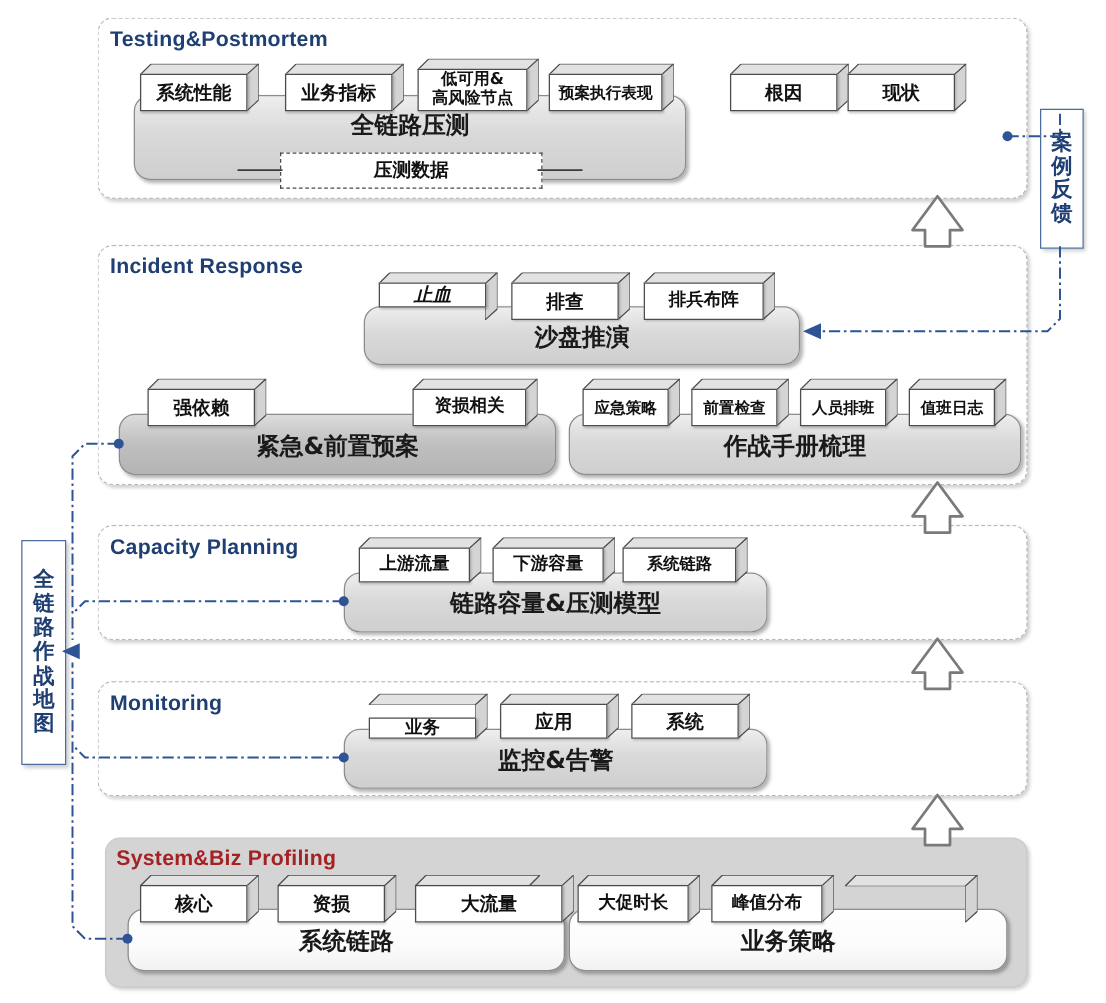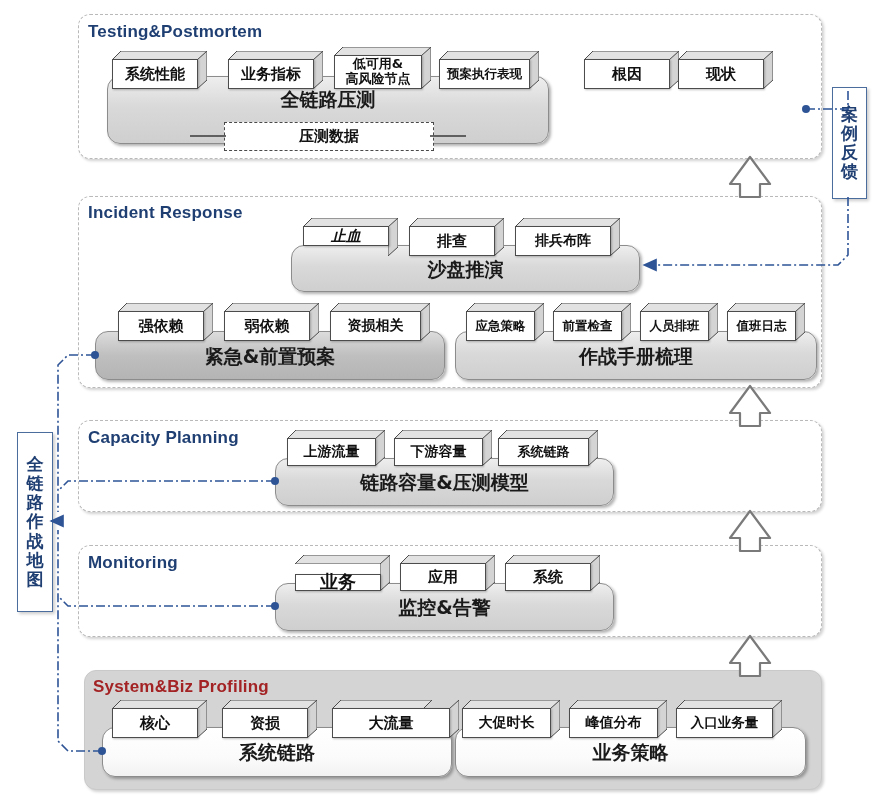--- a/index.html
+++ b/index.html
@@ -156,29 +156,20 @@
   </div>
   <div class="cube" style="left:118px;top:303px;width:95px;height:38px;">
     <svg class="top" viewBox="0 0 95 9" preserveAspectRatio="none">
         <polygon points="0,9 9,0 95,0 86,9" fill="#e2e2e2" stroke="#4c4c4c" stroke-width="1"></polygon>
       </svg>
     <svg class="side" viewBox="0 0 10 38" preserveAspectRatio="none">
         <polygon points="0,38 0,9 10,0 10,29" fill="#d4d4d4" stroke="#4c4c4c" stroke-width="1"></polygon>
       </svg>
     <div class="face" style="font-size:15px;">强依赖</div>
   </div>
-  <div class="cube" style="left:224px;top:303px;width:95px;height:38px;">
-    <svg class="top" viewBox="0 0 95 9" preserveAspectRatio="none">
-        <polygon points="0,9 9,0 95,0 86,9" fill="#e2e2e2" stroke="#4c4c4c" stroke-width="1"></polygon>
-      </svg>
-    <svg class="side" viewBox="0 0 10 38" preserveAspectRatio="none">
-        <polygon points="0,38 0,9 10,0 10,29" fill="#d4d4d4" stroke="#4c4c4c" stroke-width="1"></polygon>
-      </svg>
-    <div class="face" style="font-size:15px;">弱依赖</div>
-  </div>
   <div class="cube" style="left:330px;top:303px;width:100px;height:38px;">
     <svg class="top" viewBox="0 0 100 9" preserveAspectRatio="none">
         <polygon points="0,9 9,0 100,0 91,9" fill="#e2e2e2" stroke="#4c4c4c" stroke-width="1"></polygon>
       </svg>
     <svg class="side" viewBox="0 0 10 38" preserveAspectRatio="none">
         <polygon points="0,38 0,9 10,0 10,29" fill="#d4d4d4" stroke="#4c4c4c" stroke-width="1"></polygon>
       </svg>
     <div class="face" style="font-size:14px;">资损相关</div>
   </div>
 
@@ -260,21 +251,21 @@
   <div class="bar" style="left:275px;top:583px;width:337px;height:46px;">
     <div class="bar-label" style="bottom:9px;">监控&amp;告警</div>
   </div>
   <div class="cube" style="left:295px;top:555px;width:95px;height:36px;">
     <svg class="top" viewBox="0 0 95 9" preserveAspectRatio="none">
         <polygon points="0,9 9,0 95,0 86,9" fill="#e2e2e2" stroke="#4c4c4c" stroke-width="1"></polygon>
       </svg>
     <svg class="side" viewBox="0 0 10 36" preserveAspectRatio="none">
         <polygon points="0,36 0,9 10,0 10,27" fill="#d4d4d4" stroke="#4c4c4c" stroke-width="1"></polygon>
       </svg>
-    <div class="face" style="font-size:18px;margin-top:11px;">业务</div>
+    <div class="face" style="font-size:14px;margin-top:11px;">业务</div>
   </div>
   <div class="cube" style="left:400px;top:555px;width:95px;height:36px;">
     <svg class="top" viewBox="0 0 95 9" preserveAspectRatio="none">
         <polygon points="0,9 9,0 95,0 86,9" fill="#e2e2e2" stroke="#4c4c4c" stroke-width="1"></polygon>
       </svg>
     <svg class="side" viewBox="0 0 10 36" preserveAspectRatio="none">
         <polygon points="0,36 0,9 10,0 10,27" fill="#d4d4d4" stroke="#4c4c4c" stroke-width="1"></polygon>
       </svg>
     <div class="face" style="font-size:15px;">应用</div>
   </div>
@@ -343,21 +334,20 @@
       </svg>
     <div class="face" style="font-size:14px;">峰值分布</div>
   </div>
   <div class="cube" style="left:676px;top:700px;width:106px;height:38px;">
     <svg class="top" viewBox="0 0 106 9" preserveAspectRatio="none">
         <polygon points="0,9 9,0 106,0 97,9" fill="#e2e2e2" stroke="#4c4c4c" stroke-width="1"></polygon>
       </svg>
     <svg class="side" viewBox="0 0 10 38" preserveAspectRatio="none">
         <polygon points="0,38 0,9 10,0 10,29" fill="#d4d4d4" stroke="#4c4c4c" stroke-width="1"></polygon>
       </svg>
-    <div class="face" style="font-size:13.5px;">入口业务量</div>
   </div>
 
   <div class="vlabel" style="left:17px;top:432px;width:34px;height:178px;">
     <span>全</span>
     <span>链</span>
     <span>路</span>
     <span>作</span>
     <span>战</span>
     <span>地</span>
     <span>图</span>

